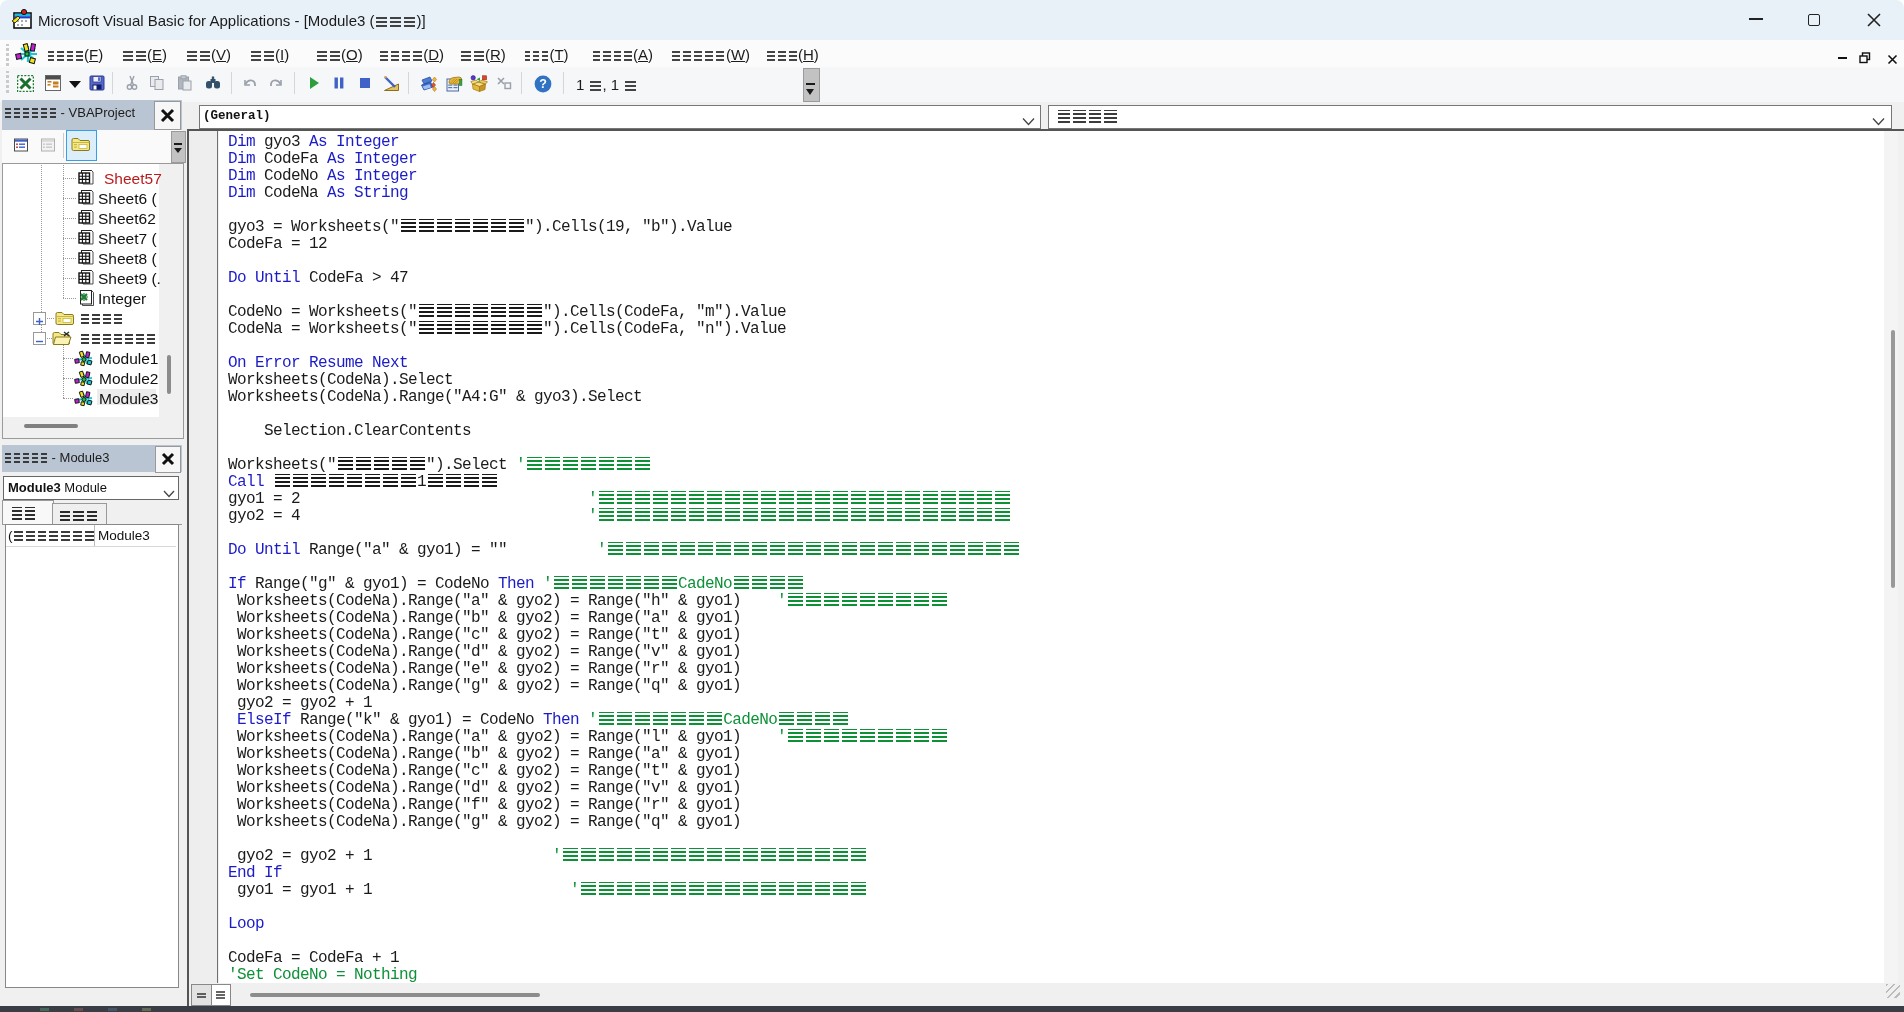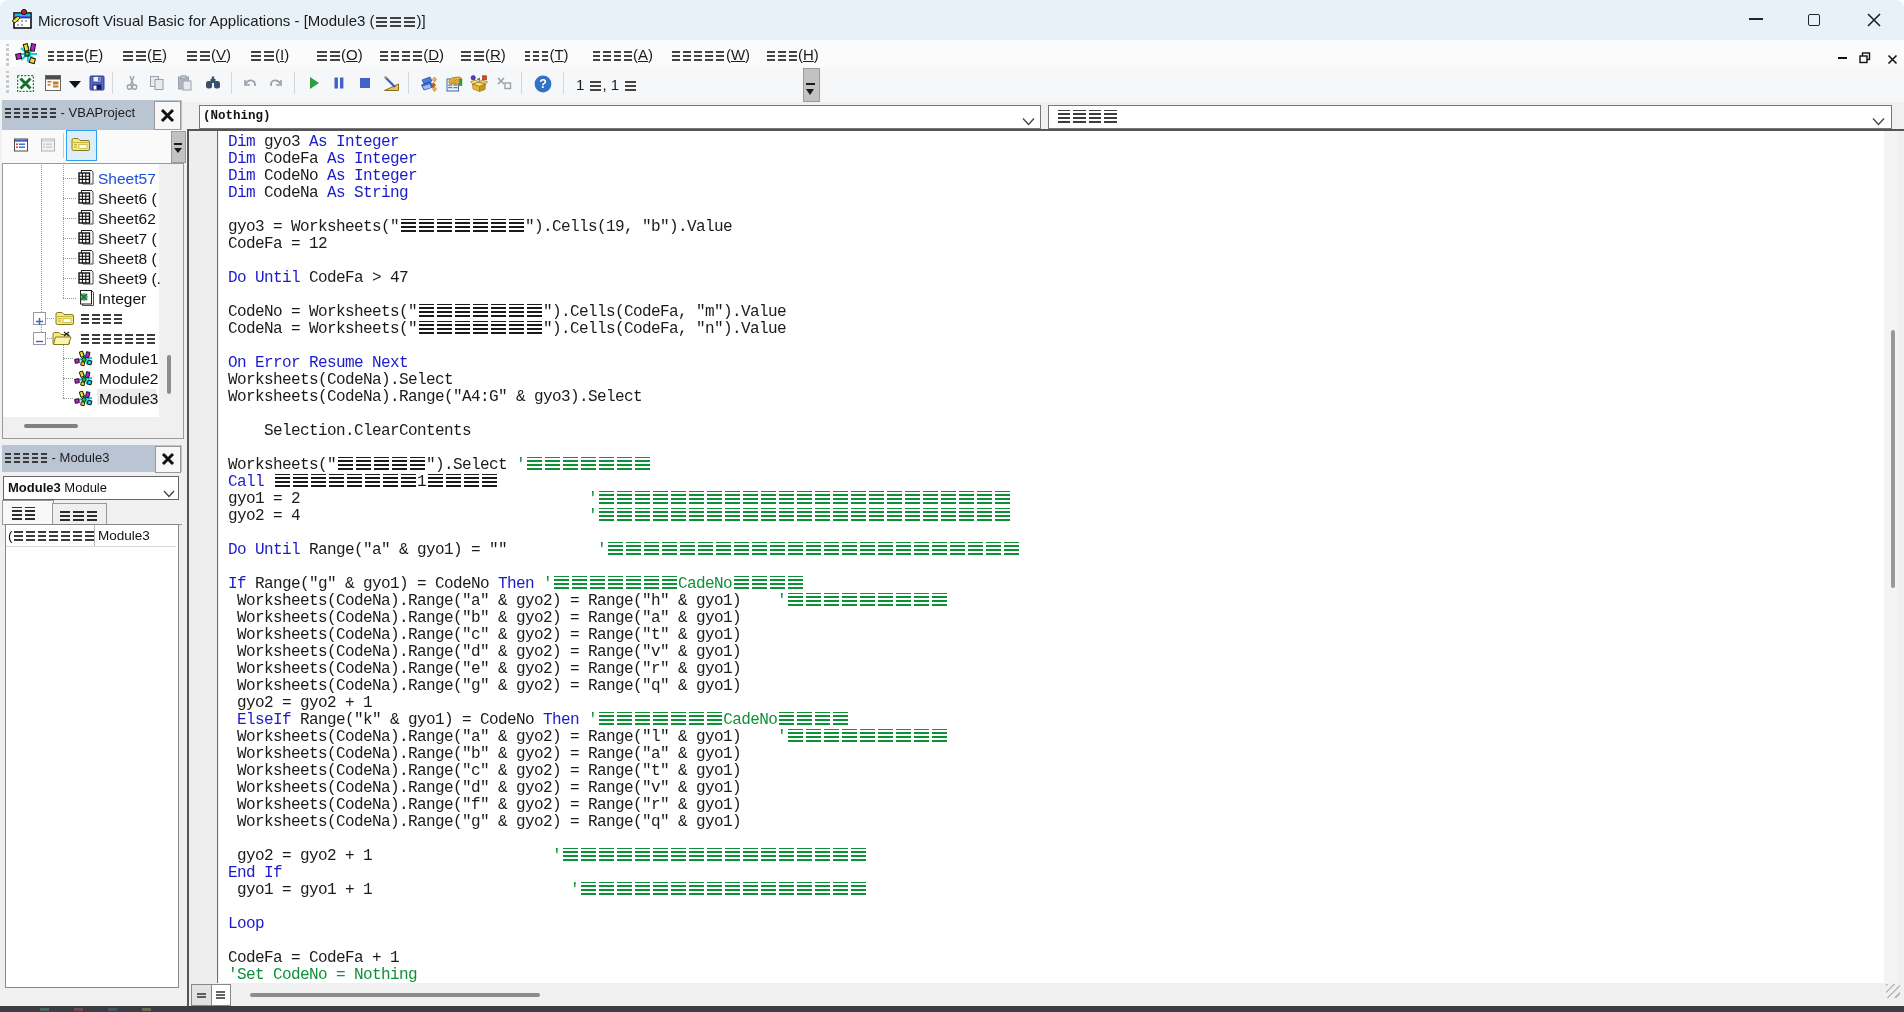--- a/index.html
+++ b/index.html
@@ -217,21 +217,21 @@
     <div style="position:absolute;left:41px;top:163px;width:1px;height:175px;border-left:1px dotted #999;"></div>
     <div style="position:absolute;left:63px;top:163px;width:1px;height:135px;border-left:1px dotted #999;"></div>
     <div style="position:absolute;left:63px;top:338px;width:1px;height:60px;border-left:1px dotted #999;"></div>
     <div style="position:absolute;left:63px;top:178px;width:13px;height:1px;border-top:1px dotted #999;"></div>
     <div style="position:absolute;left:77px;top:169px;"><svg width="17" height="17" viewBox="0 0 17 17">
         <rect x="4.5" y="1.5" width="10" height="12" fill="#fff" stroke="#222"></rect>
         <path d="M14.5 1.5 L16 3 L16 15 L6 15 L6 13.5" fill="#fff" stroke="#222" stroke-width="0.8"></path>
         <rect x="2" y="4" width="10.5" height="10" fill="#fff" stroke="#111" stroke-width="1.4"></rect>
         <path d="M2 7.2 L12.5 7.2 M2 10.4 L12.5 10.4 M5.4 4 L5.4 14 M8.8 4 L8.8 14" stroke="#111" stroke-width="1.1"></path>
       </svg></div>
-    <div style="position:absolute;left:98px;top:170px;font:15.5px 'Liberation Sans';color:#1d4ed8;white-space:nowrap;">Sheet57</div>
+    <div style="position:absolute;left:104px;top:170px;font:15.5px 'Liberation Sans';color:#b91c1c;white-space:nowrap;">Sheet57</div>
     <div style="position:absolute;left:63px;top:198px;width:13px;height:1px;border-top:1px dotted #999;"></div>
     <div style="position:absolute;left:77px;top:189px;"><svg width="17" height="17" viewBox="0 0 17 17">
         <rect x="4.5" y="1.5" width="10" height="12" fill="#fff" stroke="#222"></rect>
         <path d="M14.5 1.5 L16 3 L16 15 L6 15 L6 13.5" fill="#fff" stroke="#222" stroke-width="0.8"></path>
         <rect x="2" y="4" width="10.5" height="10" fill="#fff" stroke="#111" stroke-width="1.4"></rect>
         <path d="M2 7.2 L12.5 7.2 M2 10.4 L12.5 10.4 M5.4 4 L5.4 14 M8.8 4 L8.8 14" stroke="#111" stroke-width="1.1"></path>
       </svg></div>
     <div style="position:absolute;left:98px;top:190px;font:15.5px 'Liberation Sans';color:#111;white-space:nowrap;">Sheet6 (</div>
     <div style="position:absolute;left:63px;top:218px;width:13px;height:1px;border-top:1px dotted #999;"></div>
     <div style="position:absolute;left:77px;top:209px;"><svg width="17" height="17" viewBox="0 0 17 17">
@@ -350,21 +350,21 @@
     <div style="position:absolute;left:52px;top:503px;width:53px;height:21px;background:#EFEFEF;border:1px solid #999;border-bottom:none;"></div>
     <div style="position:absolute;left:58px;top:506px;"><i style="display:inline-block;width:10.5px;height:12px;margin:0 1.5px;vertical-align:-1px;opacity:.82;background:repeating-linear-gradient(0deg,currentColor 0 2px,transparent 2px 4px)"></i><i style="display:inline-block;width:10.5px;height:12px;margin:0 1.5px;vertical-align:-1px;opacity:.82;background:repeating-linear-gradient(0deg,currentColor 0 2px,transparent 2px 4px)"></i><i style="display:inline-block;width:10.5px;height:12px;margin:0 1.5px;vertical-align:-1px;opacity:.82;background:repeating-linear-gradient(0deg,currentColor 0 2px,transparent 2px 4px)"></i></div>
     <div style="position:absolute;left:2px;top:524px;width:180px;height:1px;background:#999;"></div>
     <div style="position:absolute;left:5px;top:524px;width:172px;height:462px;background:#fff;border:1px solid #888;"></div>
     <div style="position:absolute;left:8px;top:528px;font:13.5px 'Liberation Sans';color:#111;white-space:nowrap;">(<i style="display:inline-block;width:8.8px;height:11px;margin:0 1.5px;vertical-align:-1px;opacity:.82;background:repeating-linear-gradient(0deg,currentColor 0 2px,transparent 2px 4px)"></i><i style="display:inline-block;width:8.8px;height:11px;margin:0 1.5px;vertical-align:-1px;opacity:.82;background:repeating-linear-gradient(0deg,currentColor 0 2px,transparent 2px 4px)"></i><i style="display:inline-block;width:8.8px;height:11px;margin:0 1.5px;vertical-align:-1px;opacity:.82;background:repeating-linear-gradient(0deg,currentColor 0 2px,transparent 2px 4px)"></i><i style="display:inline-block;width:8.8px;height:11px;margin:0 1.5px;vertical-align:-1px;opacity:.82;background:repeating-linear-gradient(0deg,currentColor 0 2px,transparent 2px 4px)"></i><i style="display:inline-block;width:8.8px;height:11px;margin:0 1.5px;vertical-align:-1px;opacity:.82;background:repeating-linear-gradient(0deg,currentColor 0 2px,transparent 2px 4px)"></i><i style="display:inline-block;width:8.8px;height:11px;margin:0 1.5px;vertical-align:-1px;opacity:.82;background:repeating-linear-gradient(0deg,currentColor 0 2px,transparent 2px 4px)"></i><i style="display:inline-block;width:8.8px;height:11px;margin:0 1.5px;vertical-align:-1px;opacity:.82;background:repeating-linear-gradient(0deg,currentColor 0 2px,transparent 2px 4px)"></i></div>
     <div style="position:absolute;left:94px;top:525px;width:1px;height:21px;background:#bbb;"></div>
     <div style="position:absolute;left:98px;top:528px;font:13.5px 'Liberation Sans';color:#111;">Module3</div>
     <div style="position:absolute;left:6px;top:546px;width:170px;height:1px;background:#D8D8D8;"></div>
     <div style="position:absolute;left:186px;top:102px;width:1718px;height:904px;background:#F0F0F0;"></div>
     <div style="position:absolute;left:199px;top:105px;width:840px;height:22px;background:#fff;border:1px solid #777;"></div>
-    <div style="position:absolute;left:203px;top:109px;font:bold 12.5px 'Liberation Mono';color:#111;">(Nothing)</div>
+    <div style="position:absolute;left:203px;top:109px;font:bold 12.5px 'Liberation Mono';color:#111;">(General)</div>
     <div style="position:absolute;left:1022px;top:112px;"><svg width="13" height="9" viewBox="0 0 13 9">
         <path d="M1 1.5 L6.5 7.5 L12 1.5" fill="none" stroke="#444" stroke-width="1.3"></path>
       </svg></div>
     <div style="position:absolute;left:1048px;top:105px;width:842px;height:22px;background:#fff;border:1px solid #777;"></div>
     <div style="position:absolute;left:1056px;top:108px;color:#111;"><i style="display:inline-block;width:12.5px;height:13px;margin:0 1.5px;vertical-align:-1px;opacity:.82;background:repeating-linear-gradient(0deg,currentColor 0 2px,transparent 2px 4px)"></i><i style="display:inline-block;width:12.5px;height:13px;margin:0 1.5px;vertical-align:-1px;opacity:.82;background:repeating-linear-gradient(0deg,currentColor 0 2px,transparent 2px 4px)"></i><i style="display:inline-block;width:12.5px;height:13px;margin:0 1.5px;vertical-align:-1px;opacity:.82;background:repeating-linear-gradient(0deg,currentColor 0 2px,transparent 2px 4px)"></i><i style="display:inline-block;width:12.5px;height:13px;margin:0 1.5px;vertical-align:-1px;opacity:.82;background:repeating-linear-gradient(0deg,currentColor 0 2px,transparent 2px 4px)"></i></div>
     <div style="position:absolute;left:1872px;top:112px;"><svg width="13" height="9" viewBox="0 0 13 9">
         <path d="M1 1.5 L6.5 7.5 L12 1.5" fill="none" stroke="#444" stroke-width="1.3"></path>
       </svg></div>
     <div style="position:absolute;left:187px;top:129px;width:1717px;height:1.5px;background:#555;"></div>
     <div style="position:absolute;left:187px;top:129px;width:2px;height:877px;background:#555;"></div>

